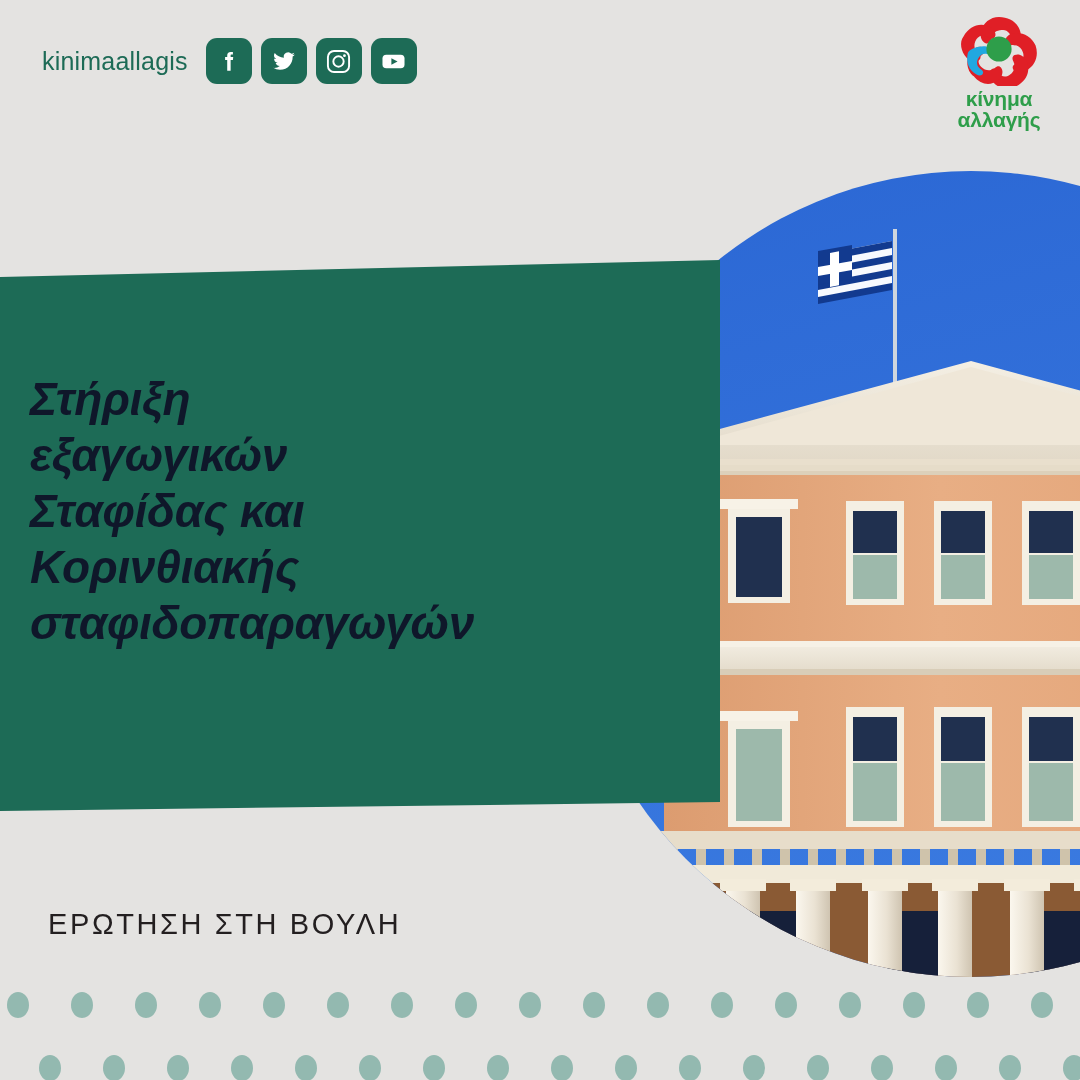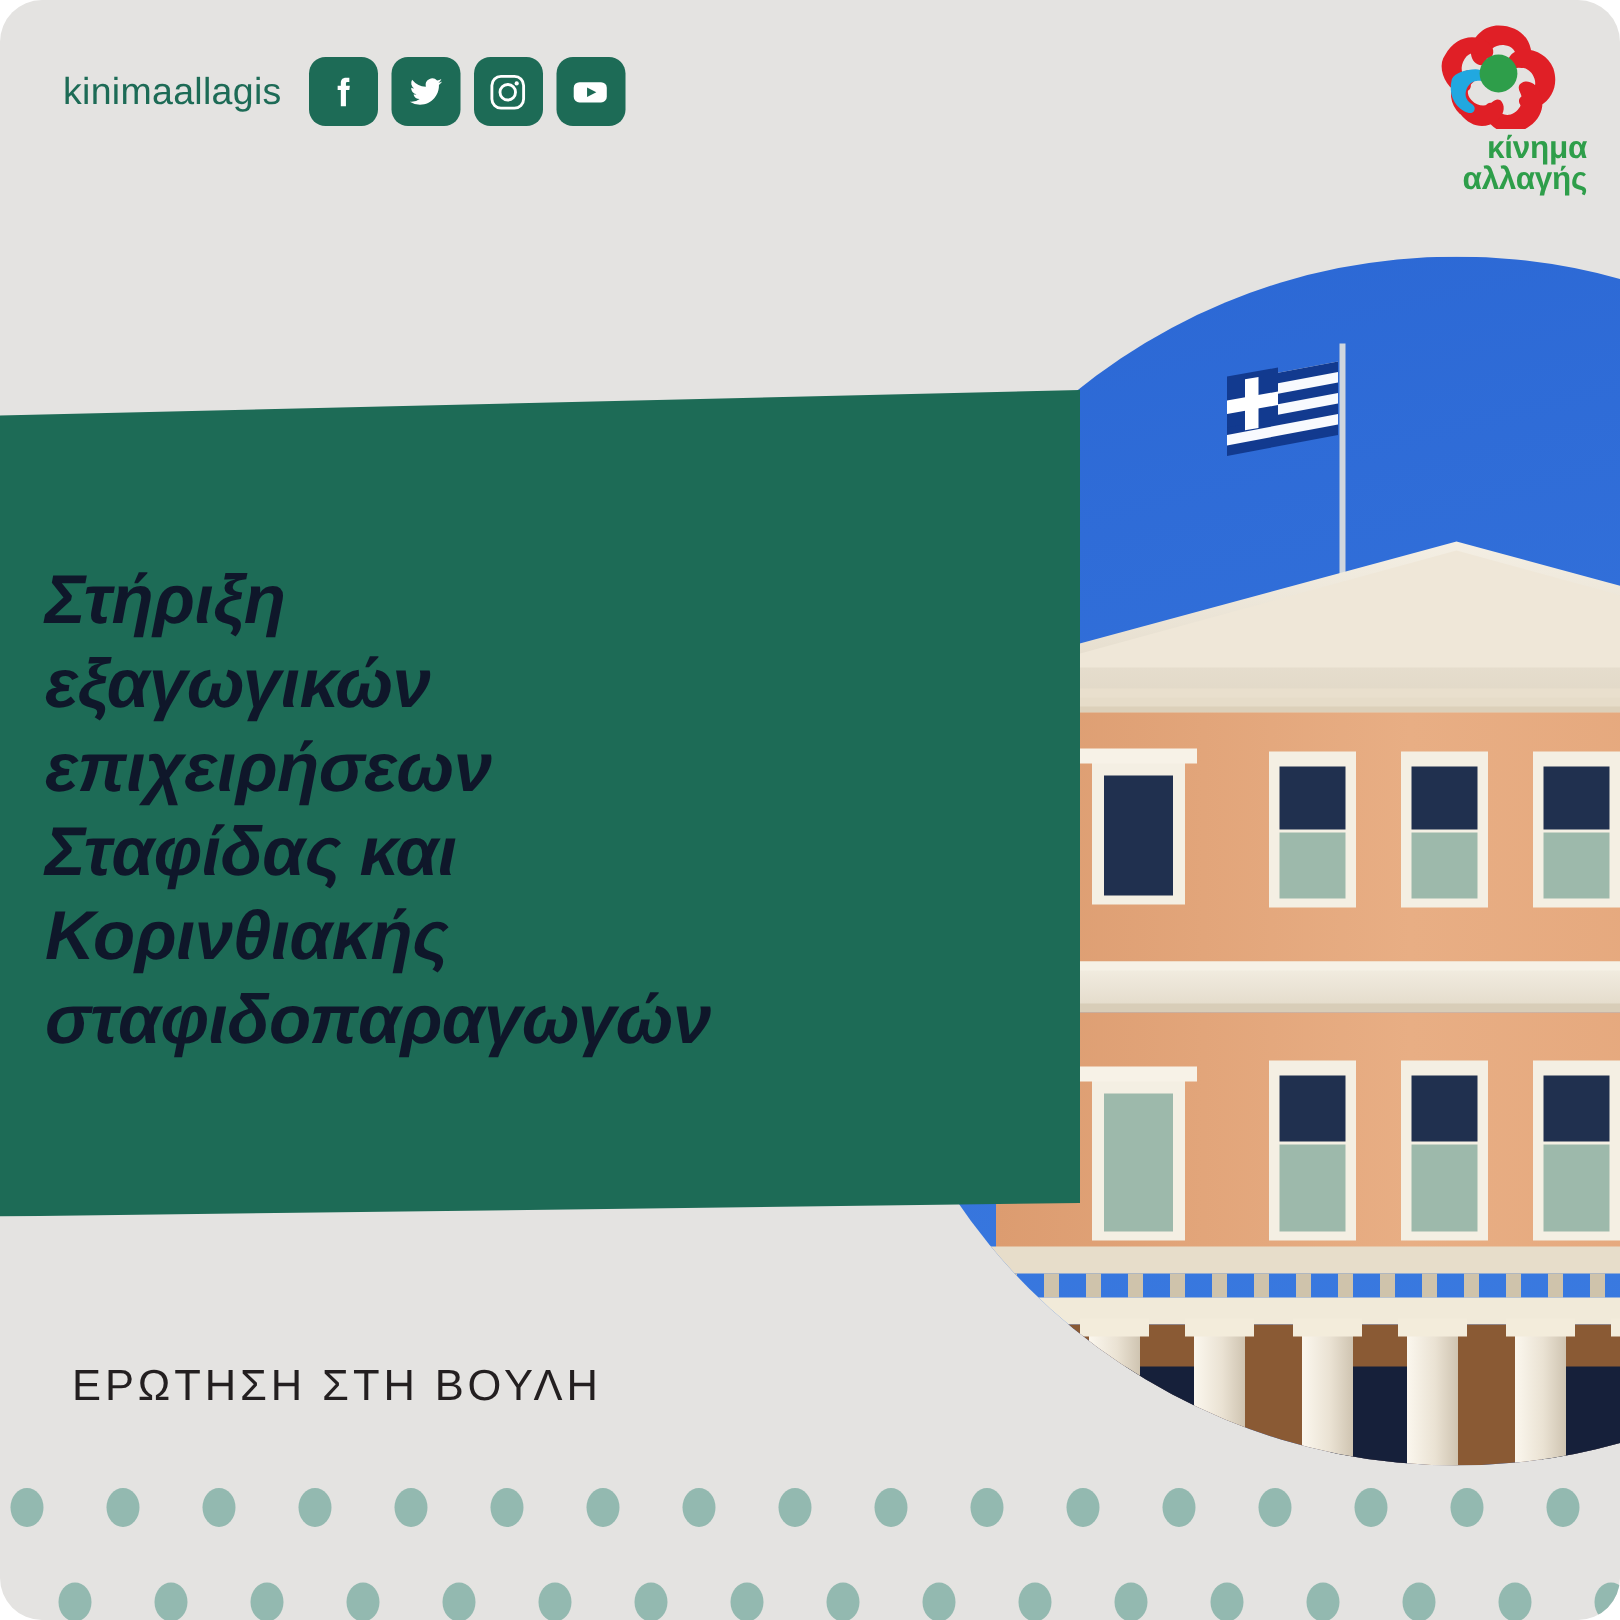--- a/index.html
+++ b/index.html
@@ -8,21 +8,20 @@
     background: #ffffff;
   }
   #poster {
     position: relative;
     width: 1080px;
     height: 1080px;
     overflow: hidden;
     background: #e4e3e1;
     font-family: "Liberation Sans", sans-serif;
     user-select: none;
-    border-radius: 28px;
   }
 
   
   #topbar {
     position: absolute;
     left: 42px;
     top: 30px;
     height: 62px;
     display: flex;
     align-items: center;
@@ -47,21 +46,21 @@
   }
   .social svg { display: block; }
 
   
   #logo {
     position: absolute;
     right: 22px;
     top: 14px;
     width: 118px;
     z-index: 40;
-    text-align: right;
+    text-align: center;
   }
   #logo-mark { display: block; margin: 0 auto; }
   #logo-wordmark {
     margin-top: 2px;
     font-size: 21px;
     font-weight: bold;
     line-height: 1.02;
     color: #2e9e4a;
     letter-spacing: -0.2px;
   }
@@ -382,21 +381,20 @@
       <rect x="342" y="920" width="226" height="6" fill="#d6c9b2"></rect>
       <rect x="40" y="920" width="730" height="60" fill="#e3d9c5"></rect>
     </svg>
   </div>
 
   <div id="green-panel"></div>
 
   <div id="headline">
     <div>Στήριξη</div>
     <div>εξαγωγικών</div>
-    <div>επιχειρήσεων</div>
     <div>Σταφίδας και</div>
     <div>Κορινθιακής</div>
     <div>σταφιδοπαραγωγών</div>
   </div>
 
   <div id="caption">ΕΡΩΤΗΣΗ ΣΤΗ ΒΟΥΛΗ</div>
 
   <div id="dots">
     <svg width="1080" height="110" viewBox="0 0 1080 110" aria-hidden="true">
       <g id="dot-group" fill="#93b9b0">

